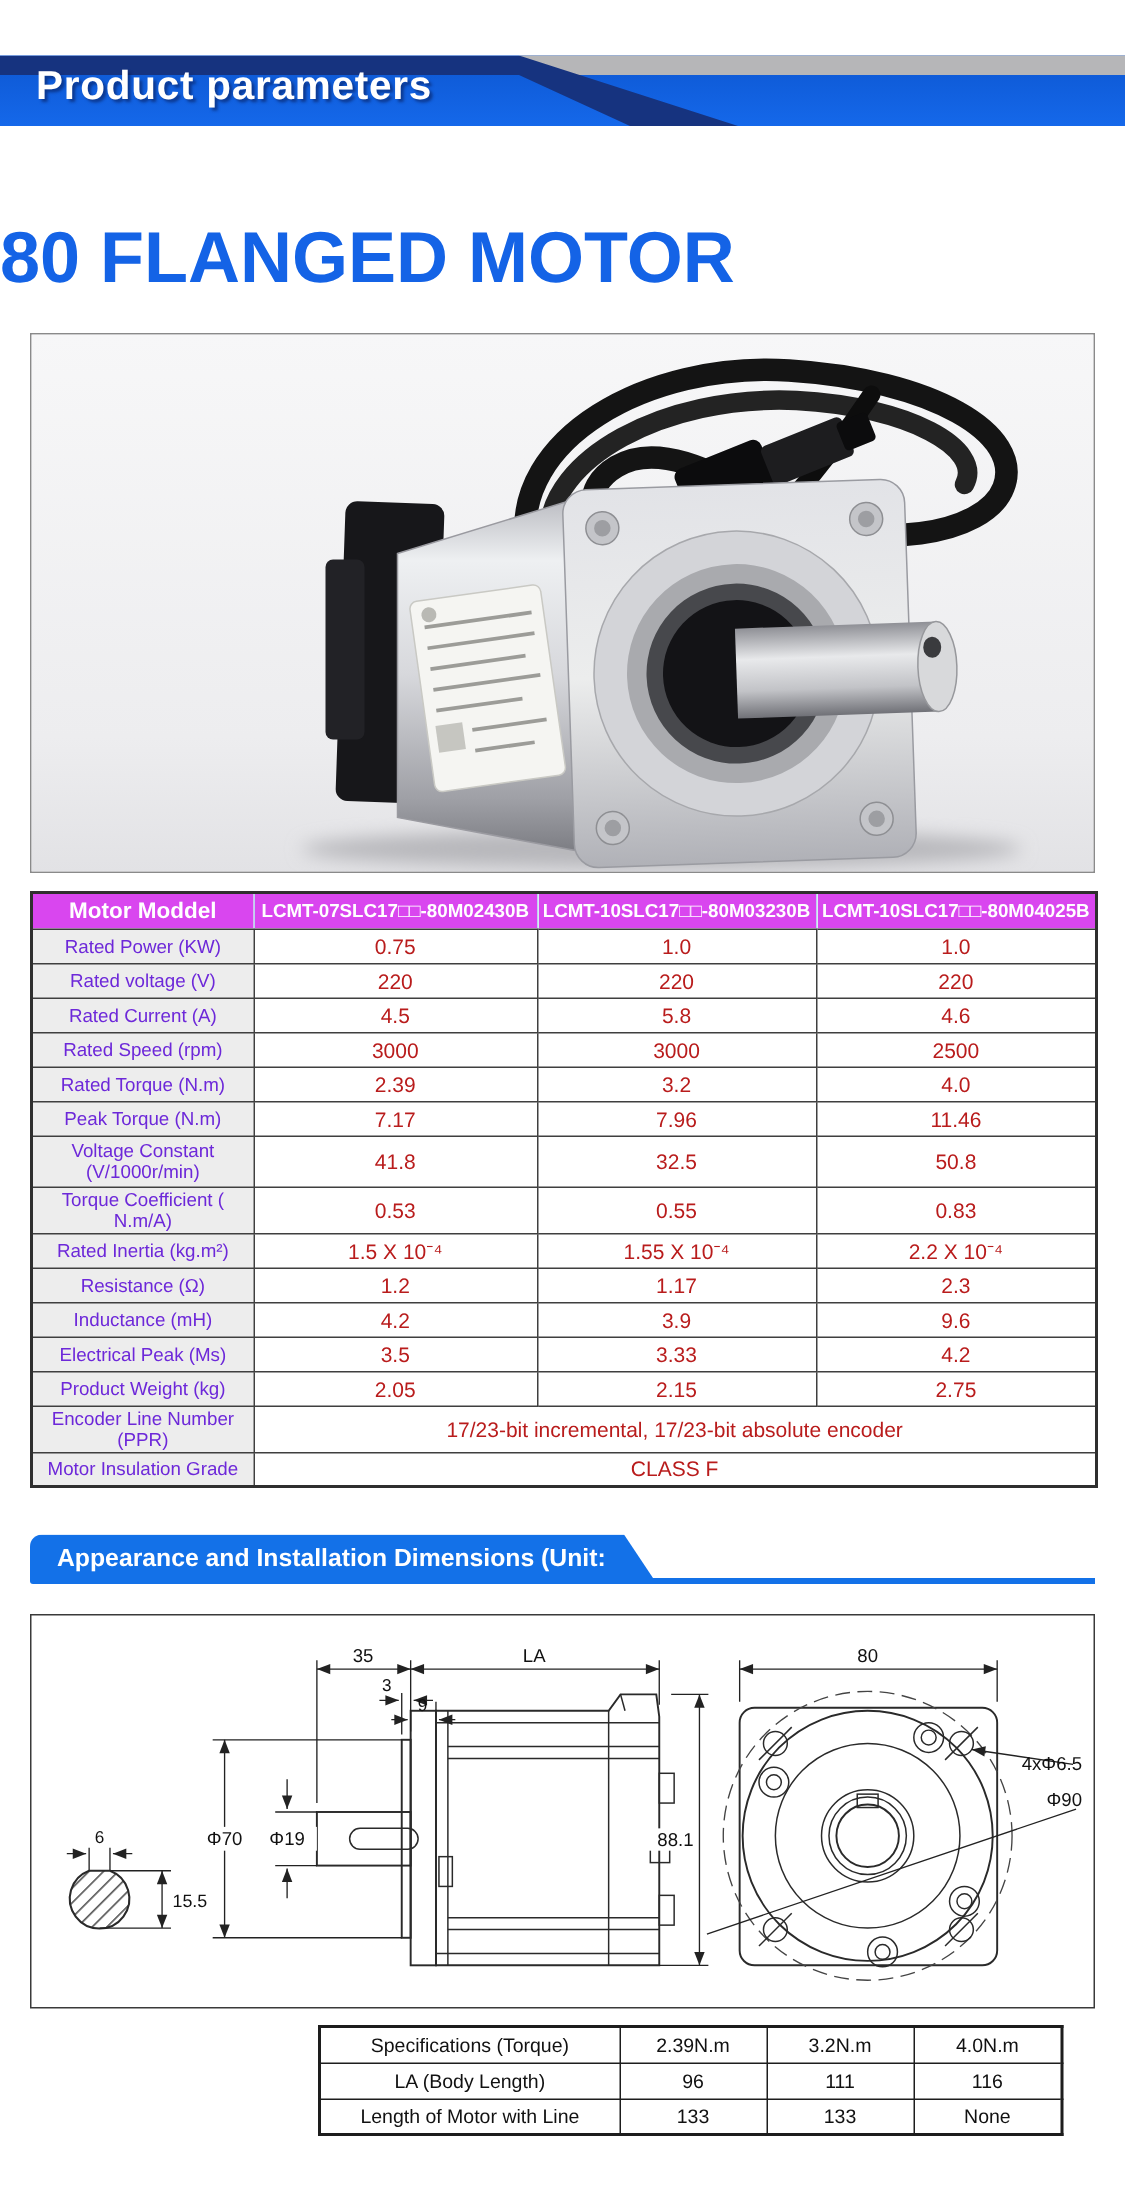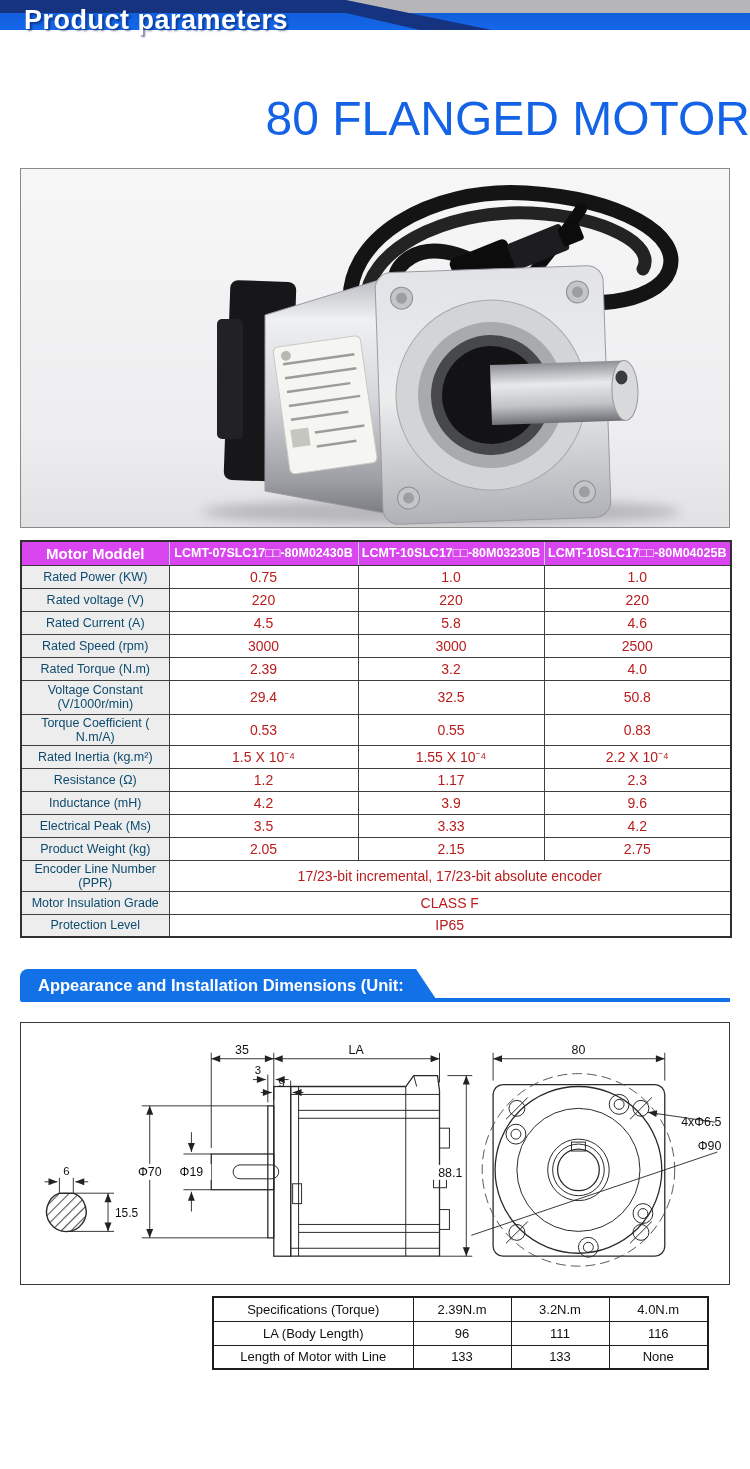--- a/index.html
+++ b/index.html
@@ -1,46 +1,46 @@
 <!DOCTYPE html>
 <html><head>
 <meta charset="utf-8">
 <style>
   * { box-sizing: border-box; }
   body {
     margin: 0; width: 750px; height: 1469px; background: #ffffff;
     font-family: "Liberation Sans", sans-serif; overflow: hidden;
   }
   
-  .ribbon { position: relative; height: 30px; background: linear-gradient(180deg, #0d57d2, #1568ea); }
+  .ribbon { position: relative; height: 47px; background: linear-gradient(180deg, #0d57d2, #1568ea); margin-top: 37px; }
   .ribbon-gray { position: absolute; left: 346px; right: 0; top: 0; height: 13px; background: #b6b6b8; }
   .ribbon-fold {
     position: absolute; inset: 0; background: #16337f;
     clip-path: polygon(0 0, 346px 0, 492px 100%, 420px 100%, 346px 13px, 0 13px);
   }
   .ribbon-text {
     position: absolute; left: 24px; top: 5px; color: #fff; font-size: 27px; font-weight: bold;
     letter-spacing: .5px; text-shadow: 2px 2px 2px rgba(8,24,80,.55);
   }
   
   .title {
-    margin: 65px 0 0 0; line-height: 1; text-align: right;
-    font-size: 48px; font-weight: normal; color: #1463e6;
+    margin: 65px 0 0 0; line-height: 1; text-align: left;
+    font-size: 48px; font-weight: bold; color: #1463e6;
   }
   
   .photo-box { margin: 25px 0 0 20px; width: 710px; height: 360px; border: 1px solid #8a8a8a; background: #f2f2f4; }
   
   table.spec { margin: 12px 0 0 20px; width: 710px; border-collapse: collapse; table-layout: fixed; border: 2px solid #2f2f2f; }
   table.spec th {
     background: #d946ef; color: #fff; font-size: 12.5px; font-weight: bold; height: 24px;
     border: 1px solid #bcd3ee; border-bottom: 1px solid #3a3a3a; padding: 0 2px; overflow: hidden; white-space: nowrap;
   }
   table.spec th.corner { font-size: 15px; }
   table.spec td { border: 1px solid #3f3f3f; height: 23px; text-align: center; padding: 1px 4px; }
-  table.spec td.lbl { background: #ededed; font-size: 12.5px; color: #0c4a6e; }
+  table.spec td.lbl { background: #ededed; font-size: 12.5px; color: #6d28d9; }
   table.spec td.val { background: #fff; font-size: 14px; color: #b91c1c; }
   table.spec tr.tall td { height: 34px; }
   
   .section { position: relative; margin: 31px 0 0 20px; width: 710px; height: 33px; }
   .section-banner {
     position: absolute; left: 0; top: 0; width: 418px; height: 33px; background: #1371e8;
     border-radius: 8px 0 0 2px; clip-path: polygon(0 0, 396px 0, 418px 100%, 0 100%);
   }
   .section-banner span {
     display: block; line-height: 33px; padding-left: 18px; color: #fff; font-size: 16.5px; font-weight: bold;
@@ -198,23 +198,29 @@
           <td class="val">3000</td>
           <td class="val">3000</td>
           <td class="val">2500</td>
         </tr>
       <tr>
           <td class="lbl">Rated Torque (N.m)</td>
           <td class="val">2.39</td>
           <td class="val">3.2</td>
           <td class="val">4.0</td>
         </tr>
+      <tr>
+          <td class="lbl">Peak Torque (N.m)</td>
+          <td class="val">7.17</td>
+          <td class="val">7.96</td>
+          <td class="val">11.46</td>
+        </tr>
       <tr class="tall">
           <td class="lbl">Voltage Constant (V/1000r/min)</td>
-          <td class="val">29.4</td>
+          <td class="val">41.8</td>
           <td class="val">32.5</td>
           <td class="val">50.8</td>
         </tr>
       <tr>
           <td class="lbl">Torque Coefficient ( N.m/A)</td>
           <td class="val">0.53</td>
           <td class="val">0.55</td>
           <td class="val">0.83</td>
         </tr>
       <tr>
@@ -247,24 +253,20 @@
           <td class="val">2.15</td>
           <td class="val">2.75</td>
         </tr>
       <tr>
           <td class="lbl">Encoder Line Number (PPR)</td>
           <td class="val" colspan="3">17/23-bit incremental, 17/23-bit absolute encoder</td>
         </tr>
       <tr>
           <td class="lbl">Motor Insulation Grade</td>
           <td class="val" colspan="3">CLASS F</td>
-        </tr>
-      <tr>
-          <td class="lbl">Protection Level</td>
-          <td class="val" colspan="3">IP65</td>
         </tr>
     </tbody>
   </table>
 
   <div class="section">
     <div class="section-banner">
       <span>Appearance and Installation Dimensions (Unit: mm)</span>
     </div>
     <div class="section-underline"></div>
   </div>

